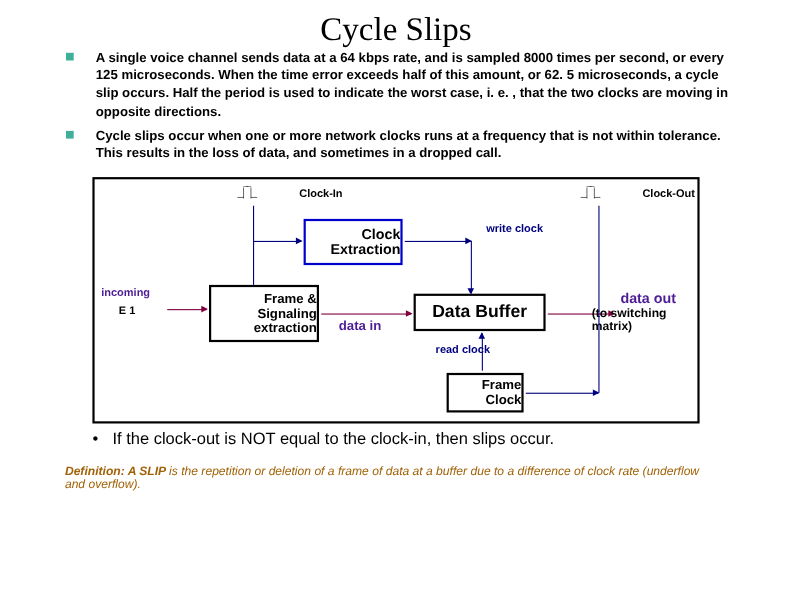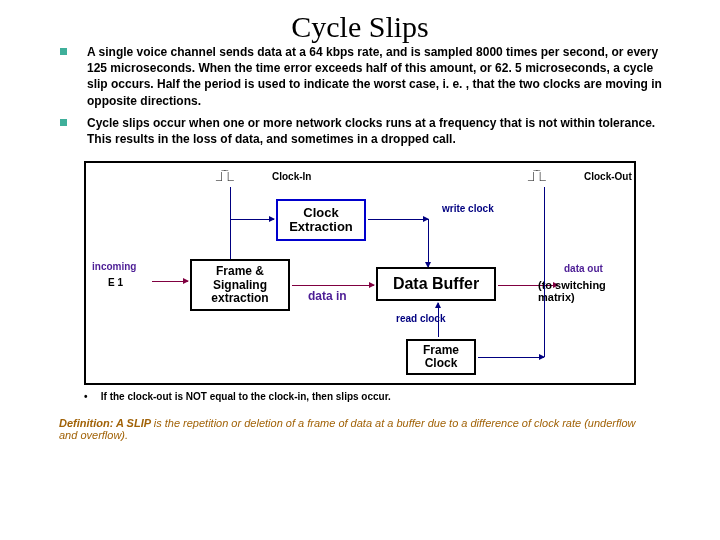--- a/index.html
+++ b/index.html
@@ -5,26 +5,26 @@
   * { box-sizing: border-box; margin: 0; padding: 0; }
   html, body { width: 720px; height: 540px; background: #fff; font-family: Arial, sans-serif; }
   .slide { width: 720px; height: 540px; padding: 10px 30px; position: relative; }
   .title { text-align: center; font-size: 30px; font-family: "Comic Sans MS", cursive; }
   .bullets { margin: 0 20px 14px 30px; }
   .bullet-row { display: flex; align-items: flex-start; margin-bottom: 6px; }
   .bullet-sq { width: 7px; height: 7px; background: #3faf9a; flex: 0 0 7px; margin-top: 4px; margin-right: 20px; }
   .bullet-body { font-size: 12px; font-weight: bold; line-height: 1.35; }
   .diagram-wrap { margin: 0 54px 6px 54px; }
   .diagram { border: 2px solid #000; height: 224px; position: relative; background: #fff; }
-  .box { position: absolute; border: 2px solid #000; background: #fff; font-size: 13px; font-weight: bold; text-align: center; display: flex; align-items: center; justify-content: center; line-height: 1.1; }
+  .box { position: absolute; border: 2px solid #000; background: #fff; font-size: 13px; font-weight: bold; text-align: right; display: flex; align-items: center; justify-content: center; line-height: 1.1; }
   .lbl { position: absolute; font-size: 10px; font-weight: bold; }
   .navy { color: #000080; }
   .maroon { color: #4c1d95; }
   .blue { border-color: #0000cc; }
-  .caption { margin: 2px 54px 15px 54px; font-size: 10px; font-weight: bold; }
+  .caption { margin: 2px 54px 15px 54px; font-size: 15px; font-weight: normal; }
   .caption-dot { display: inline-block; width: 14px; }
   .definition { margin: 10px 54px 0 29px; font-size: 11px; font-style: italic; color: #a16207; }
   .wave { position: absolute; font-family: Liberation Serif, serif; font-size: 11px; letter-spacing: -1px; }
   
   .arrow-r, .arrow-d, .arrow-u { position: absolute; background: #000; }
   .arrow-r { height: 1px; }
   .arrow-r::after { content:""; position:absolute; right:-1px; top:-3px; border-left:6px solid #000; border-top:3.5px solid transparent; border-bottom:3.5px solid transparent; }
   .arrow-r.maroonA { background:#800040; }
   .arrow-r.maroonA::after { border-left-color:#800040; }
   .arrow-r.navyA { background:#000080; }
@@ -83,21 +83,21 @@
       </div>
 
       <div class="arrow-r maroonA" style="left:206px; top:122px; width:82px;"></div>
       <div class="lbl maroon" style="left:222px; top:126px; font-size:12px;">data in</div>
 
       <div class="box" style="left:290px; top:104px; width:120px; height:34px; font-size:16px;">
         <span>Data Buffer</span>
       </div>
 
       <div class="arrow-r maroonA" style="left:412px; top:122px; width:60px;"></div>
-      <div class="lbl maroon" style="left:478px; top:100px; font-size:10px;">data out</div>
+      <div class="lbl maroon" style="left:478px; top:100px; font-size:13px;">data out</div>
       <div class="lbl" style="left:452px; top:116px; font-size:11px;">(to switching matrix)</div>
 
       <div class="lbl navy" style="left:310px; top:150px;">read clock</div>
       <div class="arrow-u navyA" style="left:352px; top:140px; height:34px;"></div>
 
       <div class="box" style="left:320px; top:176px; width:70px; height:36px; font-size:12px;">
         <span>Frame Clock</span>
       </div>
       <div class="arrow-r navyA" style="left:392px; top:194px; width:66px;"></div>
       <div class="vline" style="left:458px; top:24px; height:170px; background:#000080;"></div>

